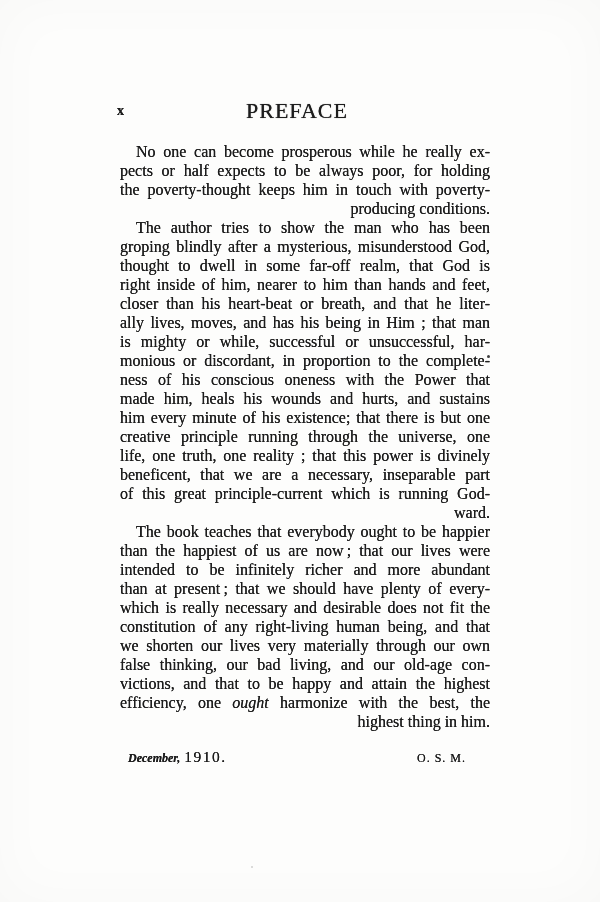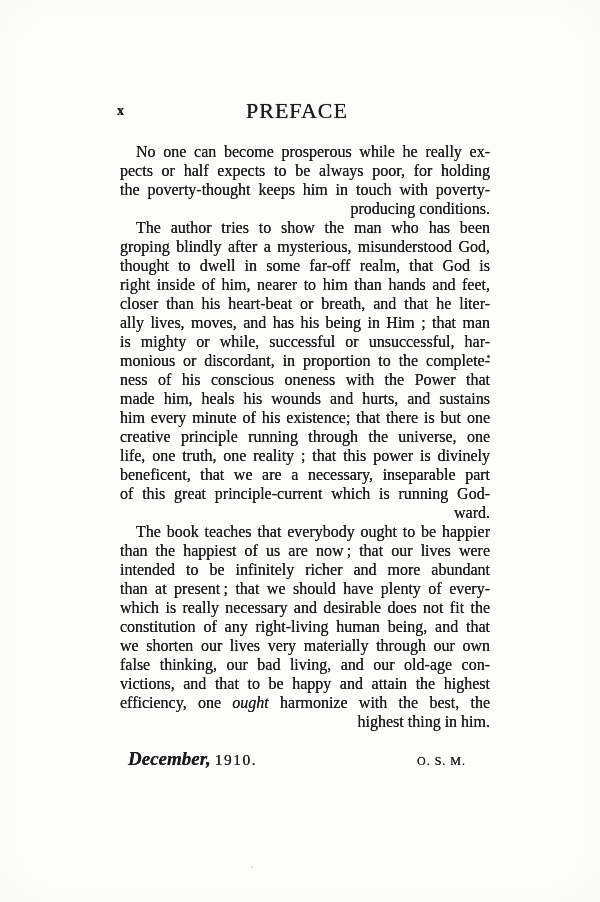--- a/index.html
+++ b/index.html
@@ -42,21 +42,21 @@
   .line.indent { text-indent: 16px; }
   .line i { font-style: italic; }
 
   .signature {
     position: absolute; left: 0; top: 748px; width: 370px;
     display: flex; justify-content: space-between; align-items: baseline;
     padding-left: 16px; padding-right: 16px;
     font-size: 15.5px;
     text-shadow: 0 0 0.5px currentColor;
   }
-  .signature .month { font-style: italic; font-weight: bold; font-size: 19px; }
+  .signature .month { font-style: italic; font-weight: bold; font-size: 12px; }
   .signature .year { letter-spacing: 1.5px; }
   .signature .initials { letter-spacing: 1px; font-size: 12px; }
 
   .artifact { position: absolute; background: var(--ink); border-radius: 50%; }
 </style>
 </head>
 <body>
 
 <div class="page">
   <div class="content">

